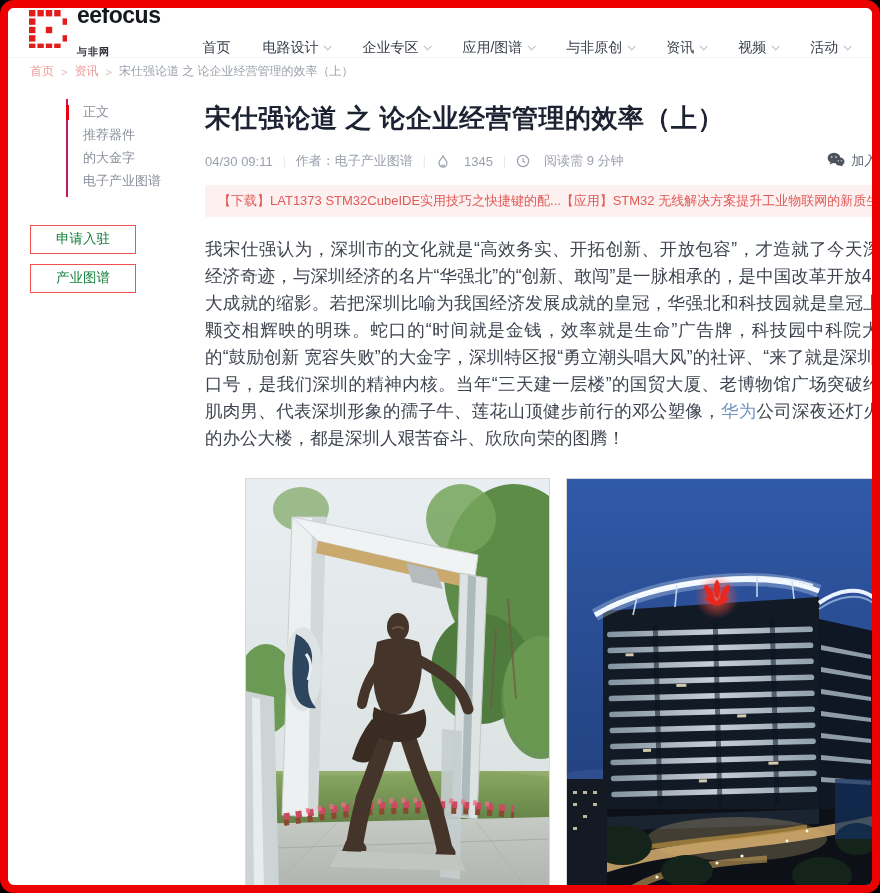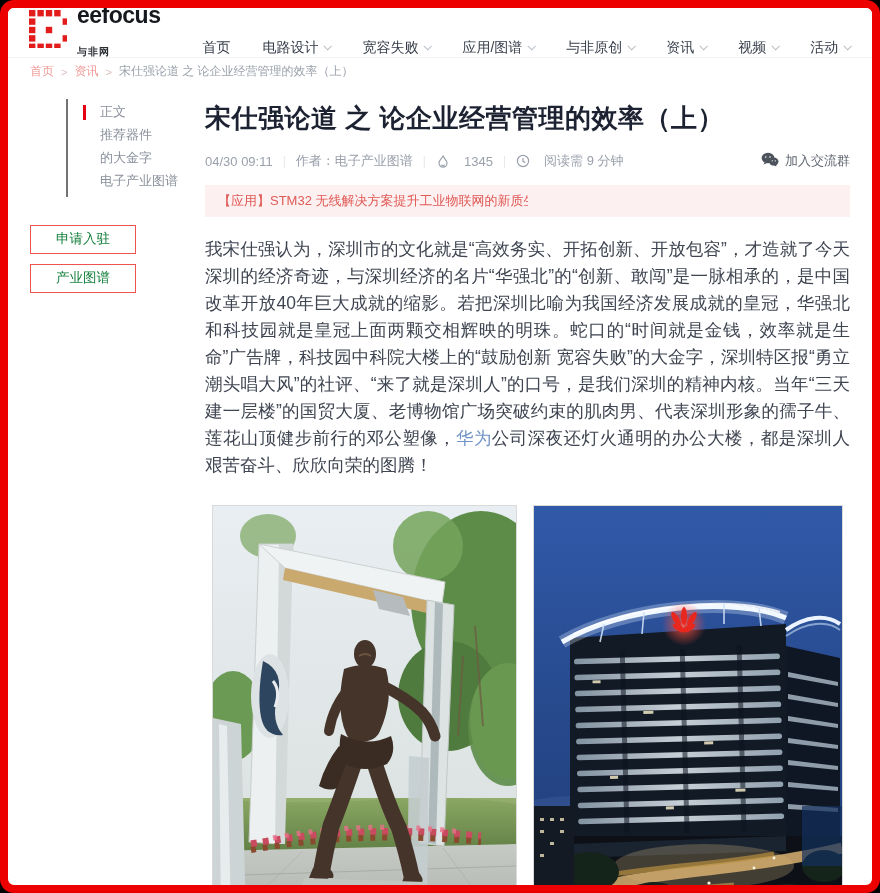--- a/index.html
+++ b/index.html
@@ -20,21 +20,21 @@
   .nav-item { display:flex; align-items:center; font-size:14px; color:#363d49; cursor:pointer; white-space:nowrap; }
   .chev { display:inline-block; width:6px; height:6px; border-right:1.4px solid #b9c0ca; border-bottom:1.4px solid #b9c0ca; transform:rotate(45deg) translateY(-1px); margin-left:6px; margin-top:-3px; }
   
   .breadcrumb { padding:5px 22px 7px; font-size:12px; display:flex; gap:7px; align-items:center; background:#fff; }
   .bc-link { color:#f09b97; cursor:pointer; }
   .bc-sep { color:#d9c0bd; font-size:11px; }
   .bc-cur { color:#9aa1ab; }
   
   .content { display:flex; padding-top:12px; }
   .sidebar { width:184px; flex:none; padding-left:14px; }
-  .anchors { margin-left:44px; border-left:2px solid #737373; padding:2px 0 4px 32px; }
+  .anchors { margin-left:44px; border-left:2px solid #be185d; padding:2px 0 4px 15px; }
   .anchor { position:relative; font-size:13px; color:#8b919c; padding:4px 0; cursor:pointer; line-height:1.15; }
   .anchor.active::before { content:""; position:absolute; left:-17px; top:4px; width:3px; height:15px; background:#e60012; }
   .side-btn { display:block; width:106px; height:29px; margin:0 0 10px 8px; background:#fff;
     border:1px solid #ef5350; color:#15803d; font-size:13.5px; cursor:pointer; font-family:inherit; }
   .side-btn:first-of-type { margin-top:28px; }
   
   .main { flex:1; padding:0 22px 0 13px; }
   .title { font-size:26px; font-weight:800; color:#1c2231; letter-spacing:0.5px; margin-top:2px; }
   .meta { display:flex; align-items:center; margin-top:16px; font-size:13px; color:#9aa0ab; gap:10px; }
   .meta .sep { color:#e6e8ec; font-size:12px; }
@@ -81,21 +81,21 @@
     </div>
     <div class="nav">
       <span class="nav-item">
           <span>首页</span>
         </span>
       <span class="nav-item">
           <span>电路设计</span>
           <i class="chev"></i>
         </span>
       <span class="nav-item">
-          <span>宽容失败</span>
+          <span>企业专区</span>
           <i class="chev"></i>
         </span>
       <span class="nav-item">
           <span>应用/图谱</span>
           <i class="chev"></i>
         </span>
       <span class="nav-item">
           <span>与非原创</span>
           <i class="chev"></i>
         </span>
@@ -173,20 +173,21 @@
                 <circle cx="11.3" cy="8.8" r="0.65"></circle>
                   <circle cx="14.3" cy="8.8" r="0.65"></circle>
               </g>
             </svg>
           </span>
           <span>加入交流群</span>
         </span>
       </div>
 
       <div class="promo">
+        <span class="promo-item">【下载】LAT1373 STM32CubeIDE实用技巧之快捷键的配...</span>
         <span class="promo-item">【应用】STM32 无线解决方案提升工业物联网的新质生产...</span>
       </div>
 
       <p class="para"><span>我宋仕强认为，深圳市的文化就是“高效务实、开拓创新、开放包容”，才造就了今天深圳的经济奇迹，与深圳经济的名片“华强北”的“创新、敢闯”是一脉相承的，是中国改革开放40年巨大成就的缩影。若把深圳比喻为我国经济发展成就的皇冠，华强北和科技园就是皇冠上面两颗交相辉映的明珠。蛇口的“时间就是金钱，效率就是生命”广告牌，科技园中科院大楼上的“鼓励创新 宽容失败”的大金字，深圳特区报“勇立潮头唱大风”的社评、“来了就是深圳人”的口号，是我们深圳的精神内核。当年“三天建一层楼”的国贸大厦、老博物馆广场突破约束的肌肉男、代表深圳形象的孺子牛、莲花山顶健步前行的邓公塑像，</span><a>华为</a><span>公司深夜还灯火通明的办公大楼，都是深圳人艰苦奋斗、欣欣向荣的图腾！</span></p>
 
       <div class="figures">
 
         <div class="fig" title="深圳肌肉男雕塑（白色框架雕塑）">
           <svg width="303" height="413" viewBox="0 0 303 413">
             <defs>

